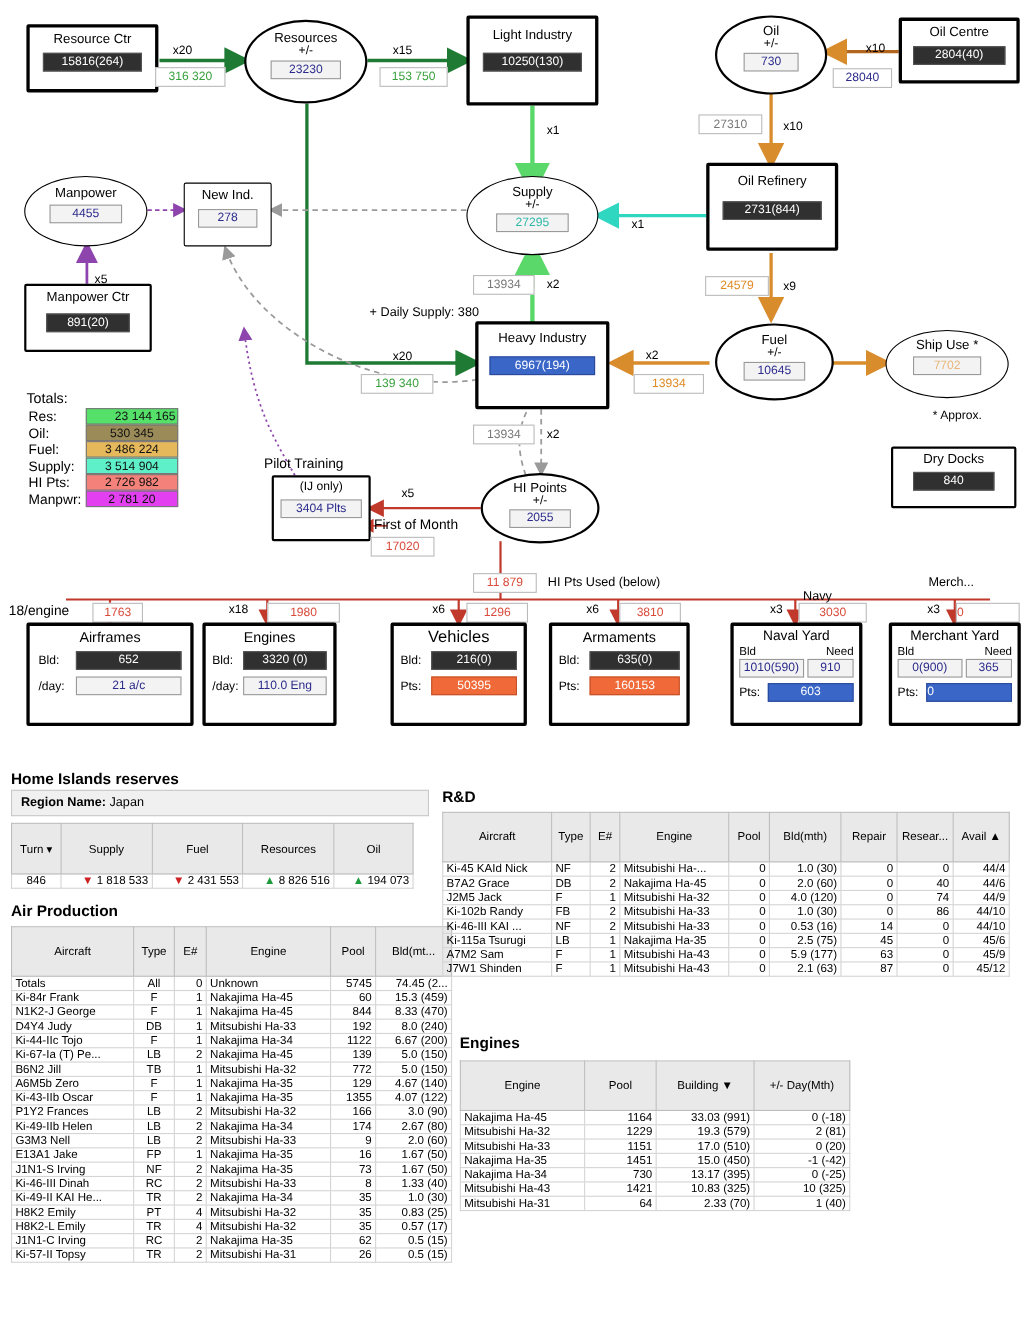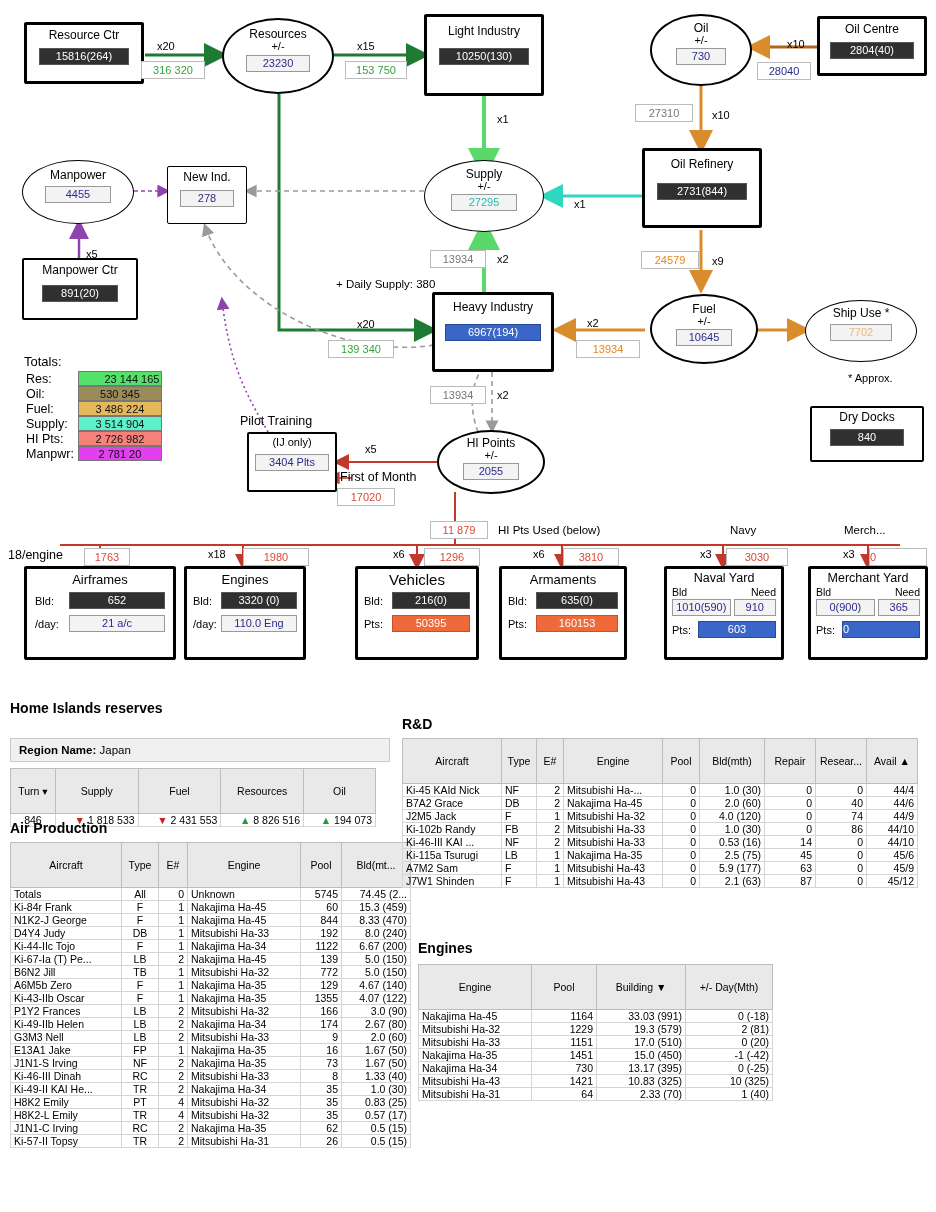--- a/index.html
+++ b/index.html
@@ -227,21 +227,21 @@
 <div class="lbl" style="left:712px;top:255px;">x9</div>
 <div class="lbl" style="left:587px;top:317px;">x2</div>
 <div class="tagbox orange" style="left:576px;top:340px;width:64px;">13934</div>
 <div class="tagbox gray" style="left:430px;top:386px;width:56px;">13934</div>
 <div class="lbl" style="left:497px;top:389px;">x2</div>
 <div class="lbl" style="left:365px;top:443px;">x5</div>
 <div class="lbl" style="left:340px;top:470px;font-size:12.5px;">First of Month</div>
 <div class="tagbox red" style="left:337px;top:488px;width:58px;">17020</div>
 <div class="tagbox red" style="left:430px;top:521px;width:58px;">11 879</div>
 <div class="lbl" style="left:498px;top:524px;font-size:11.5px;">HI Pts Used (below)</div>
-<div class="lbl" style="left:706px;top:524px;font-size:11.5px;padding-left:24px;">Navy</div>
+<div class="lbl" style="left:706px;top:536px;font-size:11.5px;padding-left:24px;">Navy</div>
 <div class="lbl" style="left:844px;top:524px;font-size:11.5px;">Merch...</div>
 
 <div class="lbl" style="left:8px;top:548px;font-size:12.5px;">18/engine</div>
 <div class="tagbox red" style="left:84px;top:548px;width:46px;">1763</div>
 <div class="lbl" style="left:208px;top:548px;">x18</div>
 <div class="tagbox red" style="left:243px;top:548px;width:66px;">1980</div>
 <div class="lbl" style="left:393px;top:548px;">x6</div>
 <div class="tagbox red" style="left:424px;top:548px;width:56px;">1296</div>
 <div class="lbl" style="left:533px;top:548px;">x6</div>
 <div class="tagbox red" style="left:563px;top:548px;width:56px;">3810</div>
@@ -353,21 +353,21 @@
     <span class="val" style="flex:1;">365</span>
   </div>
   <div style="display:flex;align-items:center;margin:5px 5px 0;">
     <span style="width:26px;">Pts:</span>
     <span class="val bluefill" style="flex:1;border-color:#2a4a99;text-align:left;">0</span>
   </div>
 </div>
 
 <div class="abs" style="left:10px;top:700px;width:380px;">
   <div class="secthead">Home Islands reserves</div>
-  <div style="border:1px solid #c9c9c9;background:#f0f0f0;margin-top:22px;padding:5px 8px;font-size:11.5px;">
+  <div style="border:1px solid #c9c9c9;background:#f0f0f0;margin-top:2px;padding:5px 8px;font-size:11.5px;">
     <b>Region Name:</b>
     <span>Japan</span>
   </div>
   <table class="grid" style="margin-top:6px;width:366px;">
     <thead>
         <tr id="hi-cols">
           <th>Turn ▾</th>
           <th>Supply</th>
           <th>Fuel</th>
           <th>Resources</th>

